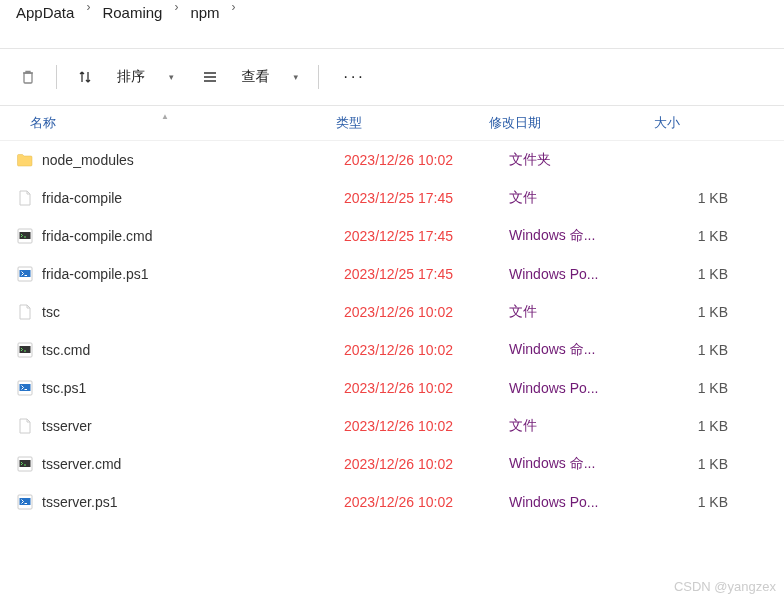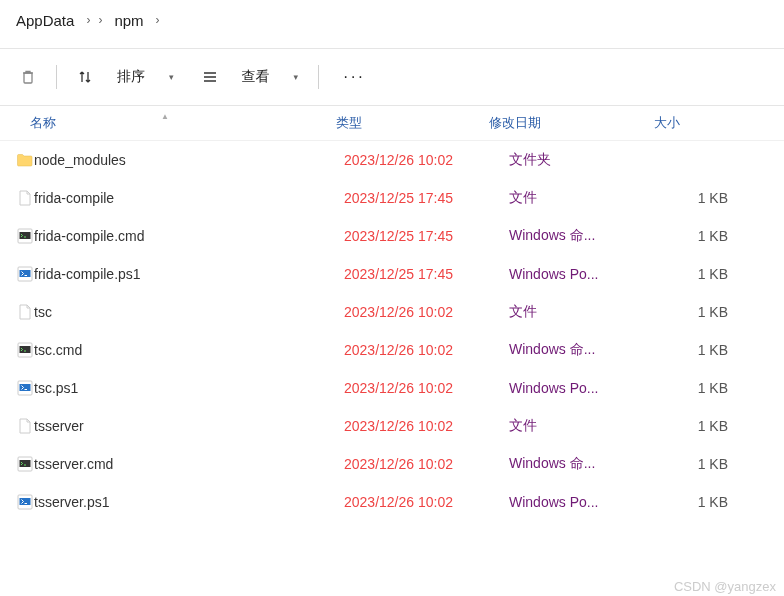--- a/index.html
+++ b/index.html
@@ -1,17 +1,17 @@
 <!DOCTYPE html>
 <html><head>
 <meta charset="utf-8">
 <style>
 *{margin:0;padding:0;box-sizing:border-box;}
 body{font-family:"Microsoft YaHei","Segoe UI",sans-serif;font-size:14px;color:#222;background:#fff;width:784px;height:596px;overflow:hidden;}
-.breadcrumb{display:flex;align-items:center;height:40px;padding:0 8px;font-size:15px;}
+.breadcrumb{display:flex;height:40px;padding:0 8px;font-size:15px;}
 .breadcrumb .crumb{padding:4px 8px;cursor:default;}
 .breadcrumb .sep{padding:0 4px;color:#666;font-size:12px;}
 .hr{height:1px;background:#e5e5e5;margin:8px 0 0 0;}
 .toolbar{display:flex;align-items:center;height:56px;padding:0 8px;gap:4px;}
 .tbtn{display:flex;align-items:center;gap:24px;padding:6px 12px;font-size:14px;cursor:default;}
 .tbtn .ico{width:16px;height:16px;display:flex;align-items:center;justify-content:center;}
 .chev-down{font-size:9px;color:#666;}
 .vdiv{width:1px;height:24px;background:#d0d0d0;margin:0 4px;}
 .trash{padding:6px 12px;color:#888;}
 .more{padding:6px 16px;letter-spacing:2px;font-size:16px;}
@@ -19,33 +19,34 @@
 .thead{display:flex;border-top:1px solid #e5e5e5;border-bottom:1px solid #f0f0f0;height:36px;align-items:center;position:relative;}
 .th{display:flex;align-items:center;color:#2b5da8;font-size:13px;cursor:default;position:relative;}
 .th.name{width:330px;padding-left:30px;}
 .th.date{width:173px;padding-left:14px;}
 .th.type{width:145px;padding-left:6px;}
 .th.size{width:120px;padding-left:6px;align-items:center;}
 .th .sort-ind{position:absolute;top:-2px;left:50%;transform:translateX(-50%);font-size:8px;color:#aaa;}
 .rows{}
 .row{display:flex;align-items:center;height:38px;cursor:default;}
 .cell{font-size:14px;color:#333;}
-.cell.name{width:330px;padding-left:16px;display:flex;align-items:center;gap:0;}
+.cell.name{width:330px;padding-left:16px;display:flex;align-items:center;gap:8px;}
 .cell.date{width:173px;padding-left:14px;color:#ef4444;}
 .cell.type{width:145px;padding-left:6px;color:#701a75;overflow:hidden;text-overflow:ellipsis;white-space:nowrap;}
 .cell.size{width:120px;text-align:right;padding-right:40px;color:#555;}
 .ficon{width:18px;height:18px;display:inline-flex;align-items:center;justify-content:center;flex-shrink:0;}
 .watermark{position:absolute;bottom:2px;right:8px;font-size:13px;color:#ccc;}
 </style>
 </head>
 <body>
 
 <div class="breadcrumb">
     <span class="crumb">AppData</span>
     <span class="sep">›</span>
+    <span class="crumb">Roaming</span>
     <span class="sep">›</span>
     <span class="crumb">npm</span>
     <span class="sep">›</span>
   </div>
 <div class="hr"></div>
 
 <div class="toolbar">
   <div class="tbtn trash">
     <span class="ico">
       <svg width="16" height="16" viewBox="0 0 16 16">

